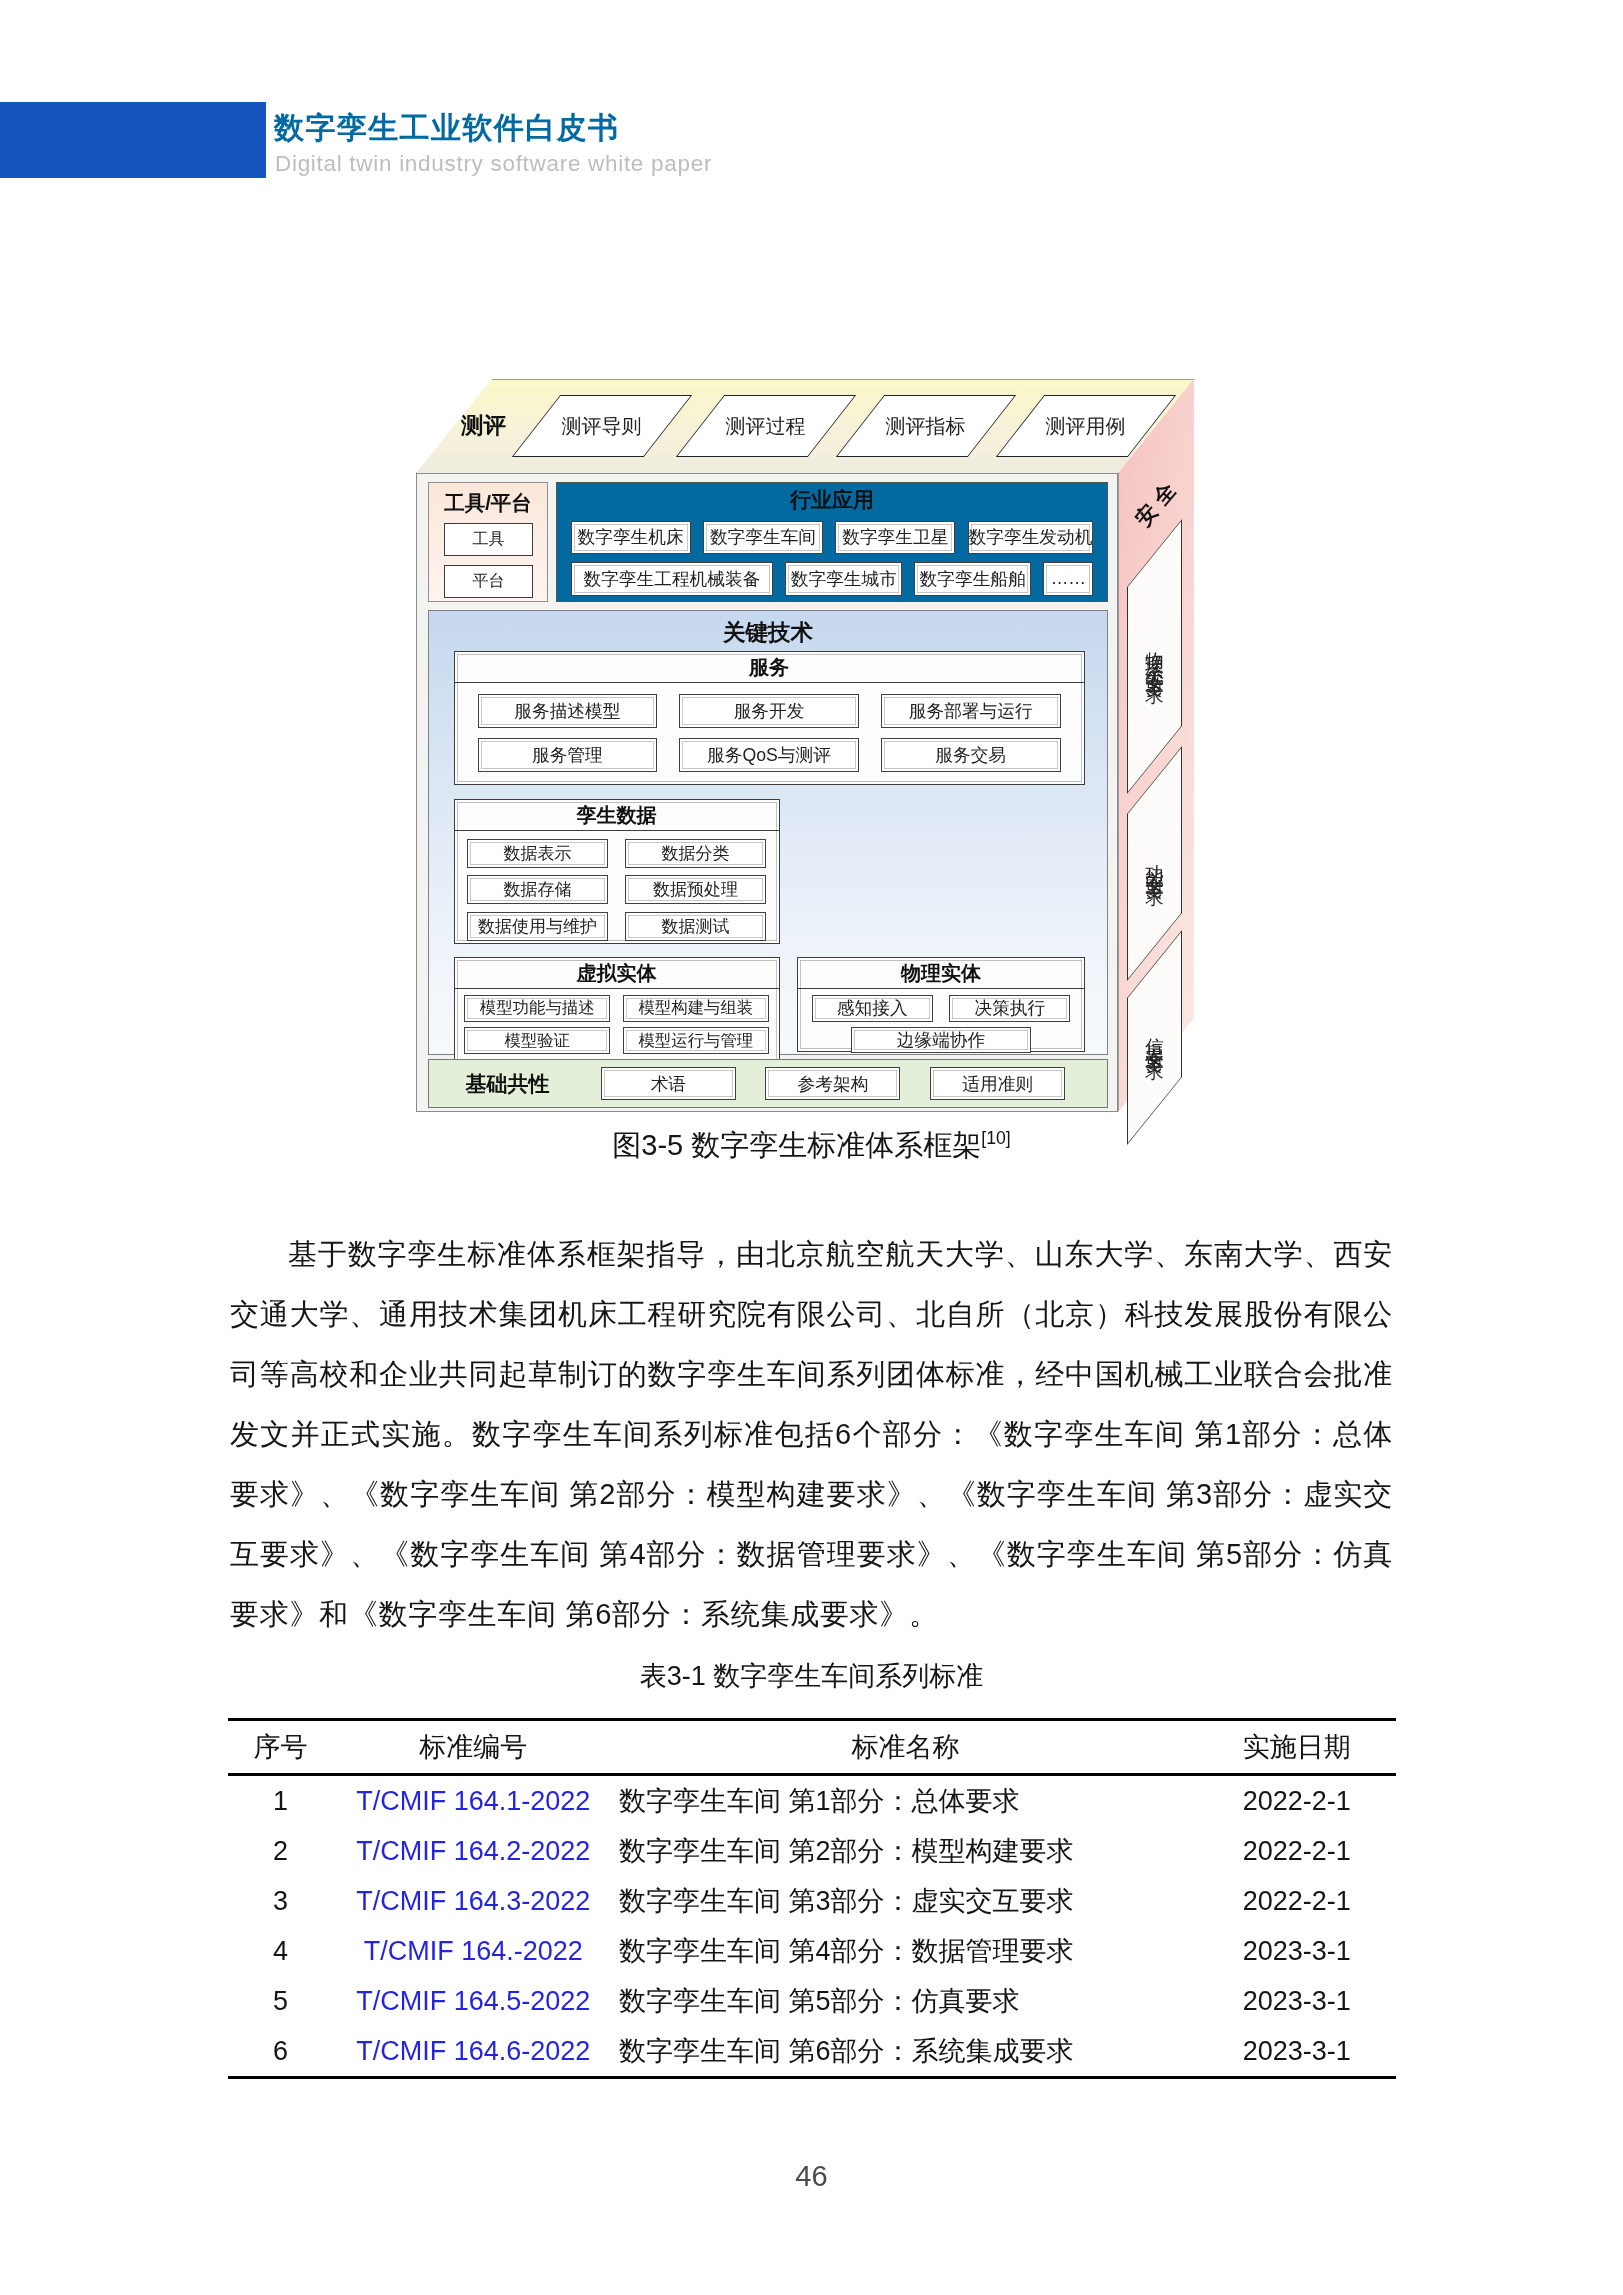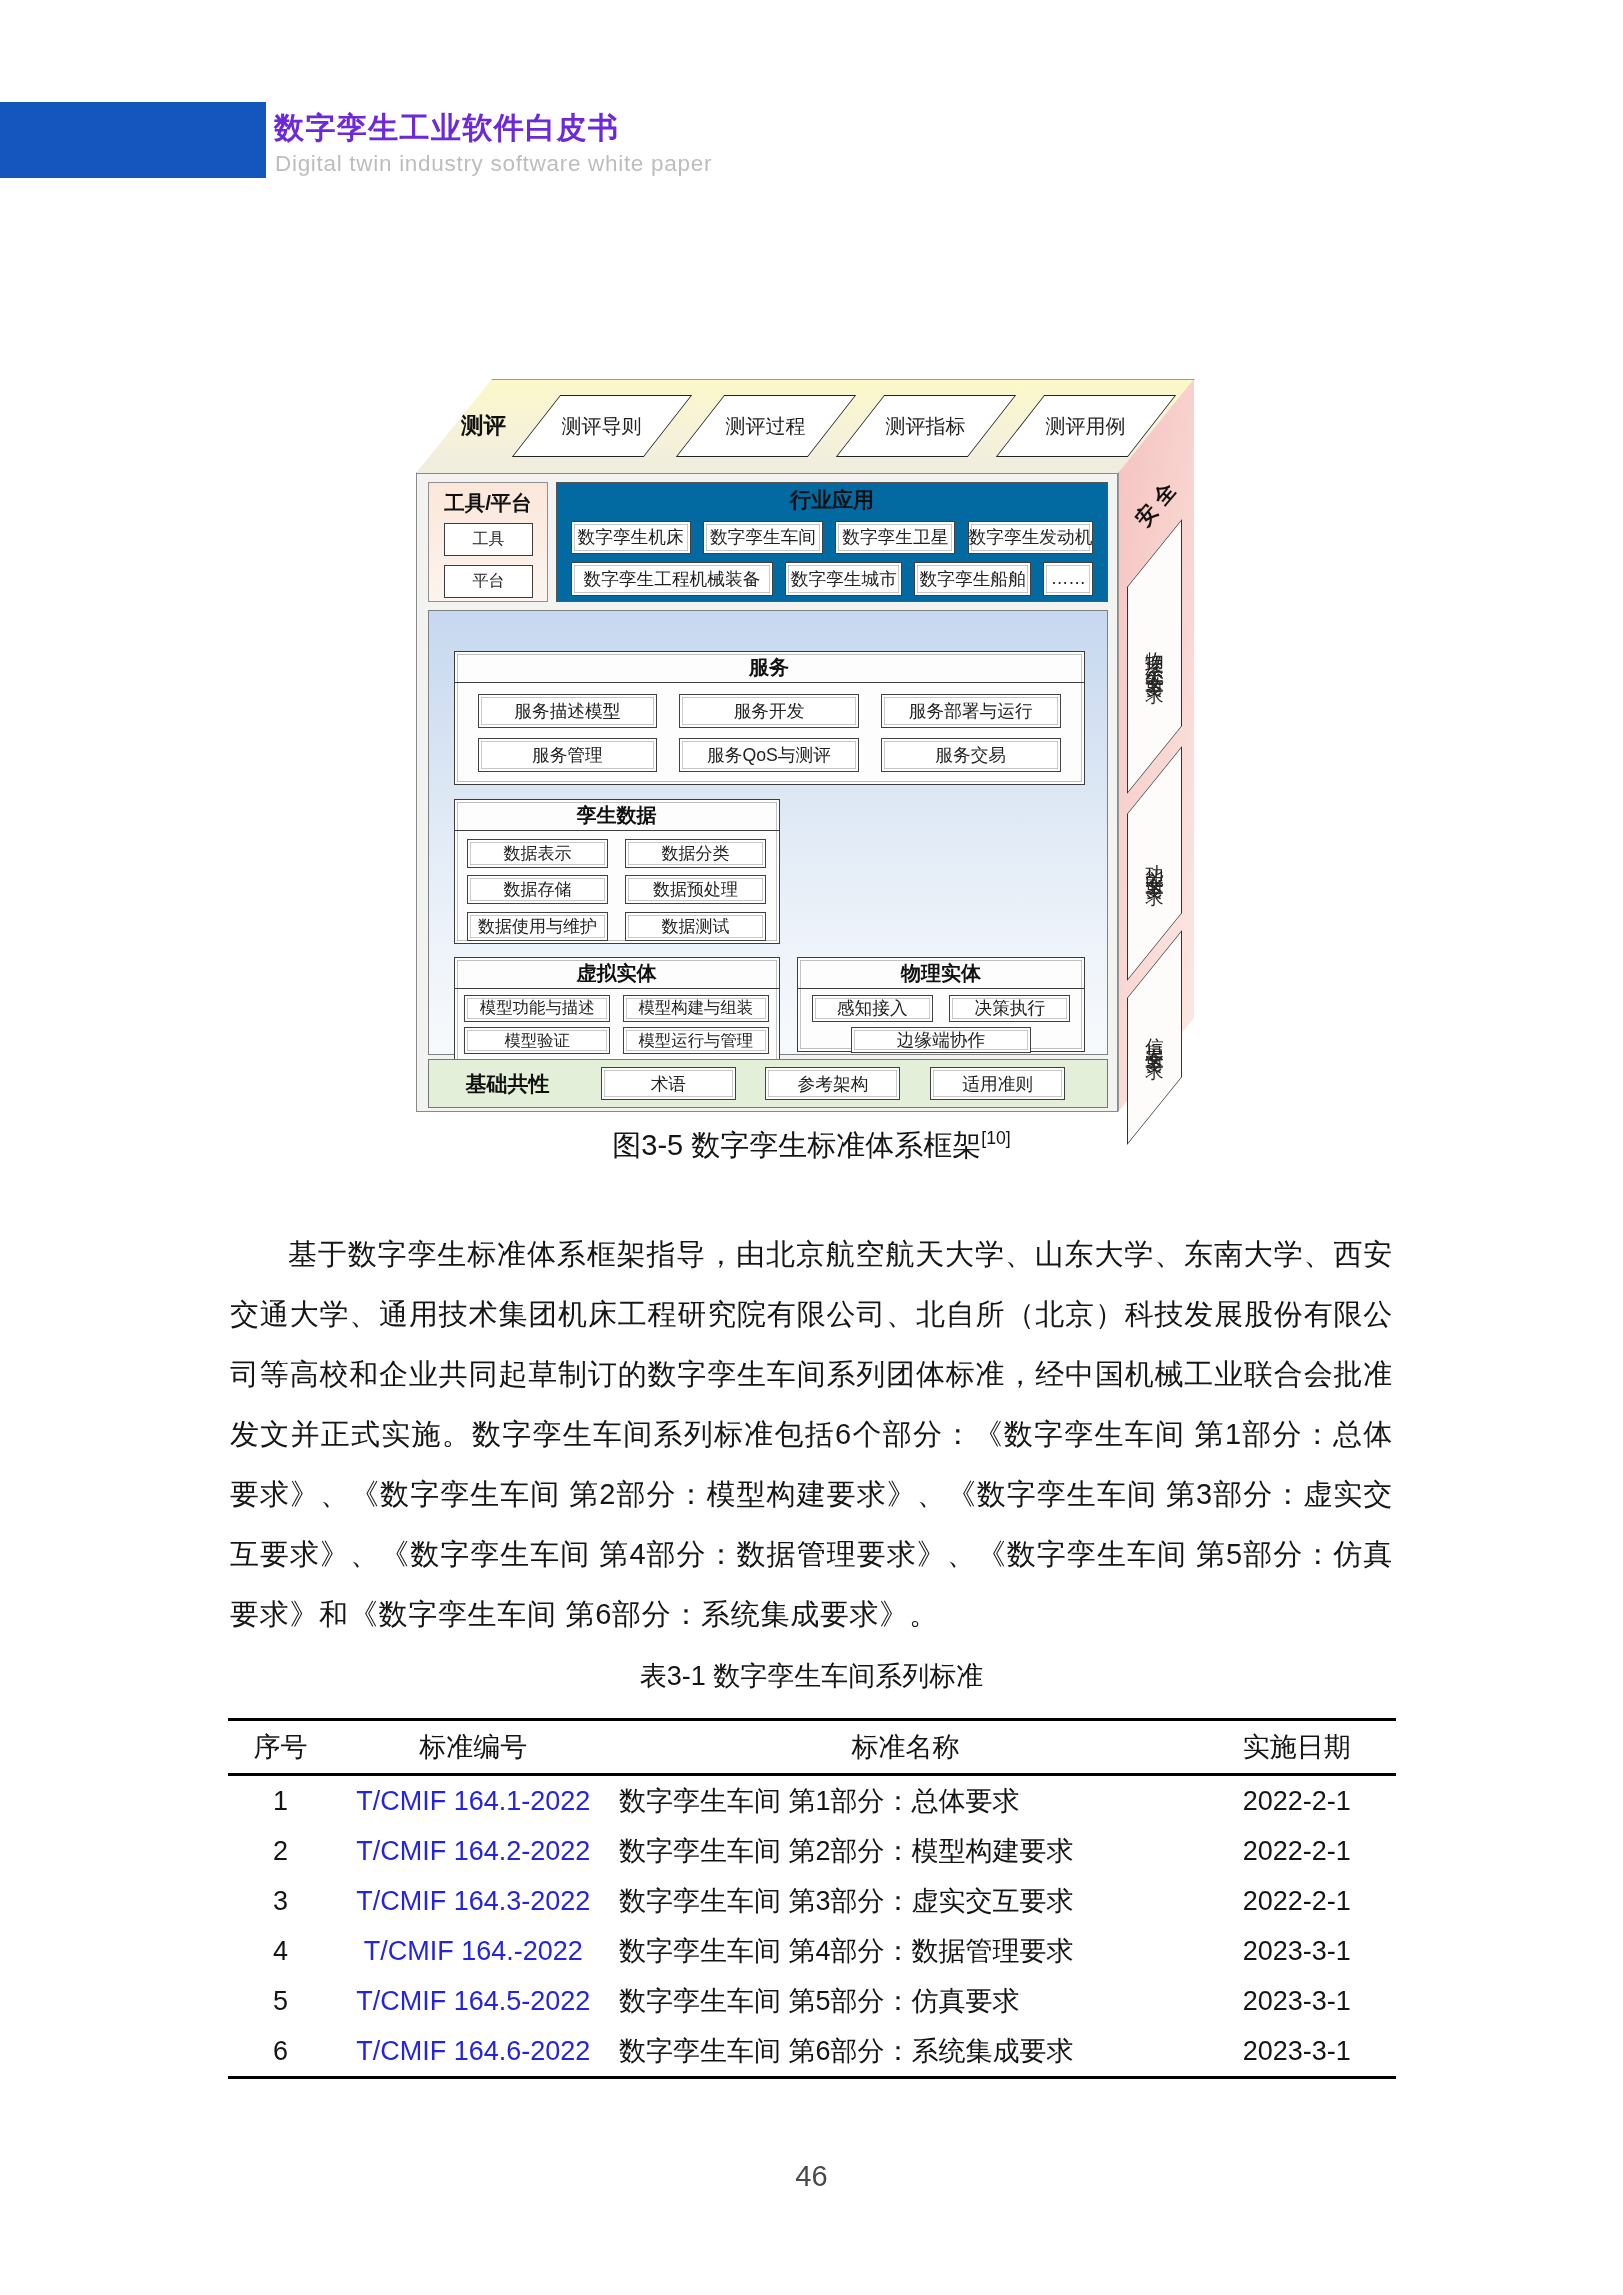--- a/index.html
+++ b/index.html
@@ -1,21 +1,21 @@
 <!DOCTYPE html>
 <html style="font-size:11px"><head>
 <meta charset="utf-8">
 <style>
   html,body{margin:0;padding:0;background:#ffffff;}
   .page{position:relative;width:1623px;height:2295px;background:#ffffff;overflow:hidden;
         font-family:"Liberation Sans",sans-serif;color:#1a1a1a;}
 
   
   .brand-bar{position:absolute;left:0;top:102px;width:266px;height:76px;}
-  .doc-title{position:absolute;left:274px;top:108px;font-size:30px;font-weight:bold;color:#6d28d9;letter-spacing:1.4px;text-align:right;}
+  .doc-title{position:absolute;left:274px;top:108px;font-size:30px;font-weight:bold;color:#0369a1;letter-spacing:1.4px;text-align:right;}
   .doc-subtitle{position:absolute;left:275px;top:151px;font-size:22.5px;color:#bdbdbd;letter-spacing:0.7px;}
 
   
   .diagram{position:absolute;left:416px;top:379px;width:792px;height:740px;}
   .top-face{position:absolute;left:0;top:0;width:779px;height:94px;
     clip-path:polygon(76px 0,779px 0,702px 94px,0 94px);
     background:linear-gradient(to bottom,#fbf8c9 0%,#f6f2d9 55%,#f0ecdf 100%);
     border:0.7px solid #9a9a9a;}
   .ce-label{position:absolute;left:44px;top:30px;font-size:22.5px;font-weight:bold;color:#111;}
   .para{position:absolute;top:15px;height:60px;width:130px;background:#ffffff;border:1.4px solid #222;
@@ -170,20 +170,21 @@
         </div>
         <div class="ind-row ind-row2">
           <div class="kbox wide">数字孪生工程机械装备</div>
           <div class="kbox">数字孪生城市</div>
           <div class="kbox">数字孪生船舶</div>
           <div class="kbox dots">……</div>
         </div>
       </div>
 
       <div class="keytech-panel">
+        <div class="kt-title">关键技术</div>
 
         <div class="sec svc-sec">
           <div class="sec-header">服务</div>
           <div class="box-row svc-row svc-row1">
             <div class="kbox">服务描述模型</div>
             <div class="kbox">服务开发</div>
             <div class="kbox">服务部署与运行</div>
           </div>
           <div class="box-row svc-row svc-row2">
             <div class="kbox">服务管理</div>

